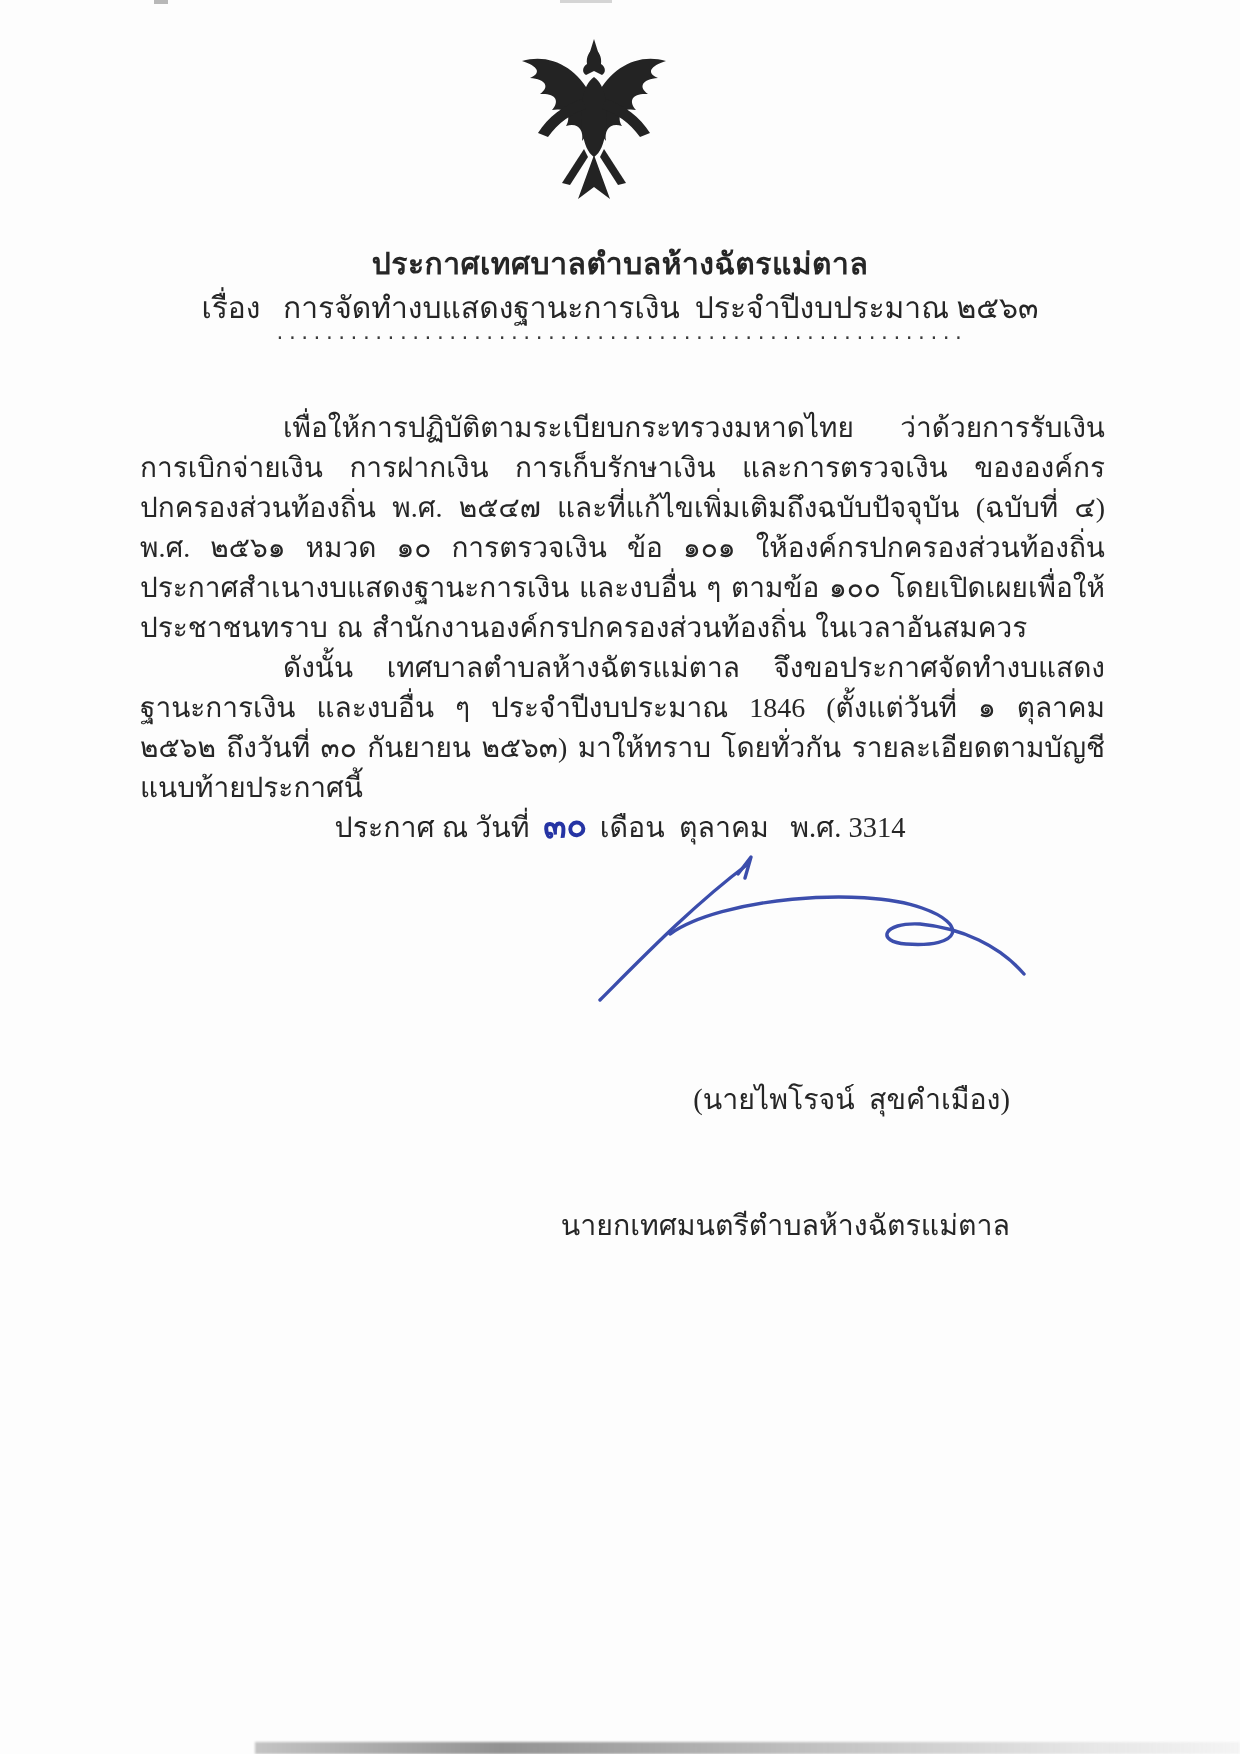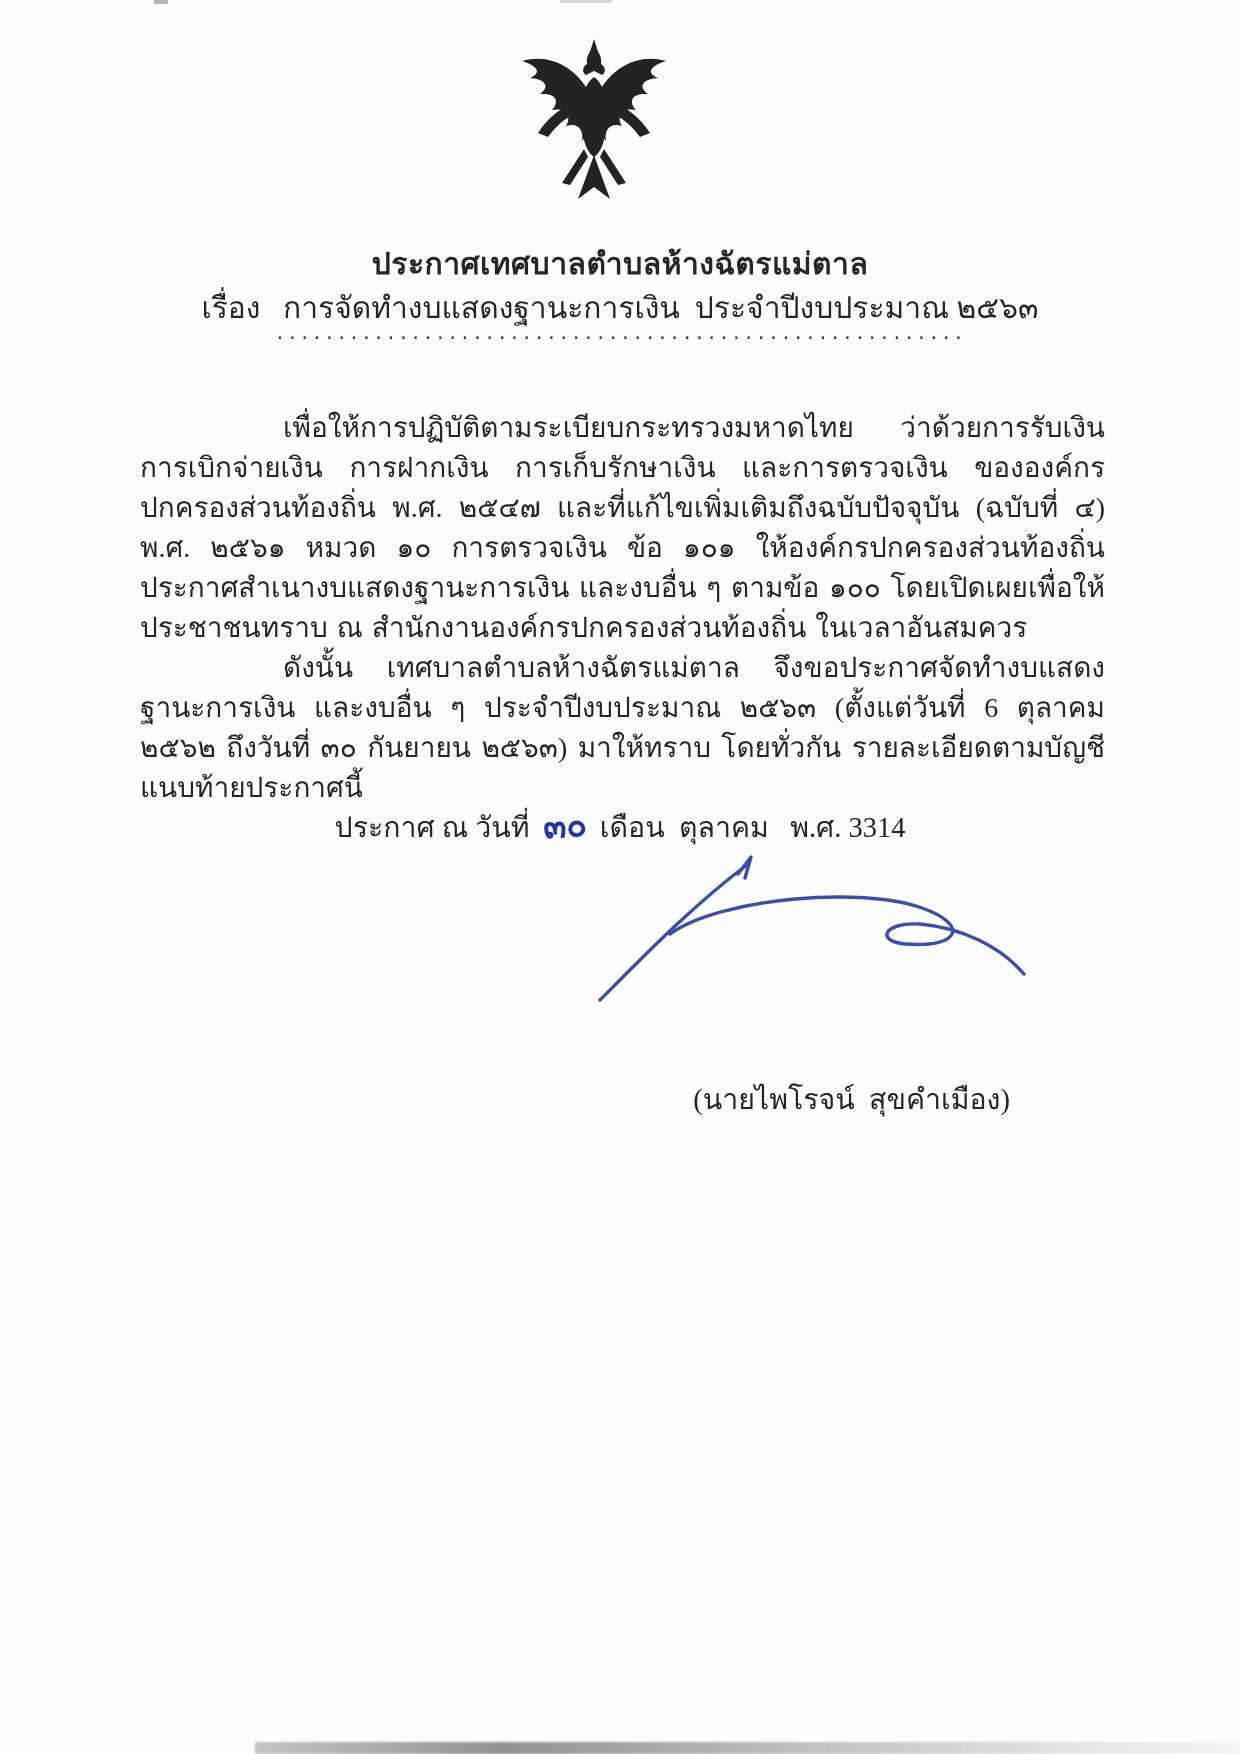--- a/index.html
+++ b/index.html
@@ -124,35 +124,36 @@
         <path d="M90 112 L112 146 L104 148 L86 120 Z"></path>
       </g>
     </svg>
   </div>
 
   <div class="doc-title">ประกาศเทศบาลตำบลห้างฉัตรแม่ตาล</div>
   <div class="doc-subject">เรื่อง   การจัดทำงบแสดงฐานะการเงิน  ประจำปีงบประมาณ ๒๕๖๓</div>
   <div class="dots">........................................................</div>
 
   <p class="para para-1">เพื่อให้การปฏิบัติตามระเบียบกระทรวงมหาดไทย ว่าด้วยการรับเงิน การเบิกจ่ายเงิน การฝากเงิน การเก็บรักษาเงิน และการตรวจเงิน ขององค์กรปกครองส่วนท้องถิ่น พ.ศ. ๒๕๔๗ และที่แก้ไขเพิ่มเติมถึงฉบับปัจจุบัน (ฉบับที่ ๔) พ.ศ. ๒๕๖๑ หมวด ๑๐ การตรวจเงิน ข้อ ๑๐๑ ให้องค์กรปกครองส่วนท้องถิ่นประกาศสำเนางบแสดงฐานะการเงิน และงบอื่น ๆ ตามข้อ ๑๐๐ โดยเปิดเผยเพื่อให้ประชาชนทราบ ณ สำนักงานองค์กรปกครองส่วนท้องถิ่น ในเวลาอันสมควร</p>
-  <p class="para para-2">ดังนั้น เทศบาลตำบลห้างฉัตรแม่ตาล จึงขอประกาศจัดทำงบแสดงฐานะการเงิน และงบอื่น ๆ ประจำปีงบประมาณ ๒๕๖๓ (ตั้งแต่วันที่ 6 ตุลาคม ๒๕๖๒ ถึงวันที่ ๓๐ กันยายน ๒๕๖๓) มาให้ทราบ โดยทั่วกัน รายละเอียดตามบัญชีแนบท้ายประกาศนี้</p>
+  <p class="para para-2">ดังนั้น เทศบาลตำบลห้างฉัตรแม่ตาล จึงขอประกาศจัดทำงบแสดงฐานะการเงิน และงบอื่น ๆ ประจำปีงบประมาณ 1846 (ตั้งแต่วันที่ ๑ ตุลาคม ๒๕๖๒ ถึงวันที่ ๓๐ กันยายน ๒๕๖๓) มาให้ทราบ โดยทั่วกัน รายละเอียดตามบัญชีแนบท้ายประกาศนี้</p>
 
   <div class="dateline"><span>ประกาศ ณ วันที่ </span><span class="handwritten-day">๓๐</span><span> เดือน  ตุลาคม   พ.ศ. 3314</span></div>
 
   <div class="signature-zone">
     <svg viewBox="0 0 480 162" width="480" height="162">
       <g fill="none" stroke="#2b3fa6" stroke-width="3.4" stroke-linecap="round" stroke-linejoin="round" opacity="0.92">
         <path d="M 30 158 C 70 118 122 64 178 22"></path>
         <path d="M 168 32 L 181 15 L 175 36"></path>
         <path d="M 100 92 C 150 56 292 44 352 66 C 398 82 392 106 336 102 C 306 100 312 80 350 82 C 392 86 430 104 454 132"></path>
       </g>
     </svg>
   </div>
 
   <div class="sig-text-block">
     <div>(นายไพโรจน์  สุขคำเมือง)</div>
+    <div>นายกเทศมนตรีตำบลห้างฉัตรแม่ตาล</div>
   </div>
 
   <div class="scan-speck speck-a"></div>
   <div class="scan-speck speck-b"></div>
   <div class="scan-bar-bottom"></div>
 
 </div>
 
 </body></html>

